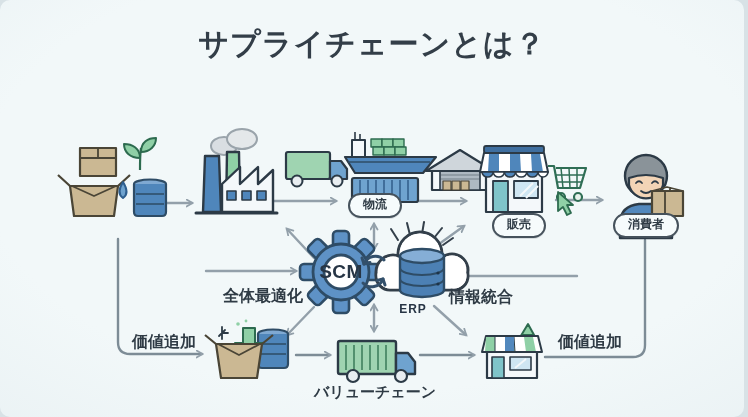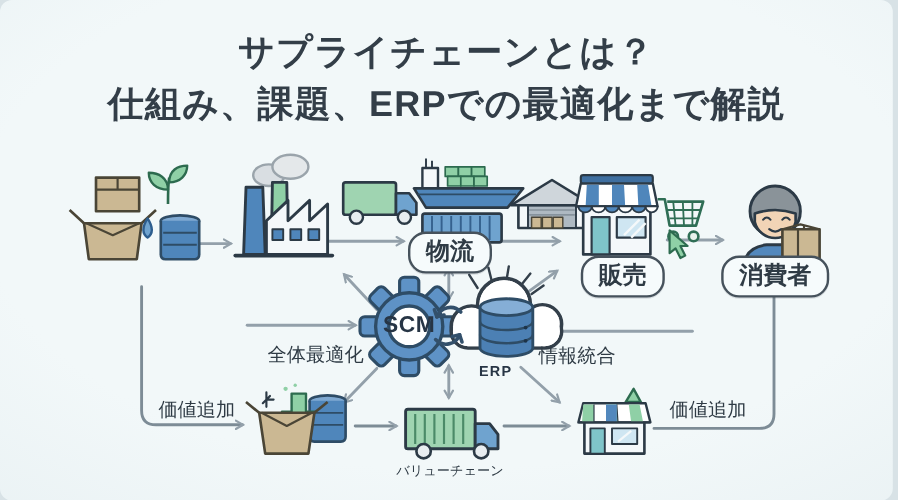--- a/index.html
+++ b/index.html
@@ -22,34 +22,34 @@
     letter-spacing:1px;
   }
   .overlay{position:absolute;left:0;top:0;}
   .pill{
     position:absolute;
     transform:translateX(-50%);
     background:#f6fbfc;
     border:2px solid #46525c;
     border-radius:15px;
     padding:1px 13px 3px 13px;
-    font-size:20px;
+    font-size:12px;
     font-weight:bold;
     white-space:nowrap;
     box-shadow:0 1px 0 rgba(60,70,80,.15);
   }
   .lbl{
     position:absolute;
     transform:translate(-50%,-50%);
-    font-weight:normal;
+    font-weight:bold;
     font-size:16px;
     white-space:nowrap;
     color:#2f3b45;
   }
-  .lbl.small{font-size:11px;}
+  .lbl.small{font-size:15px;}
   .scm-text{
     position:absolute;
     transform:translate(-50%,-50%);
     font-weight:800;
     font-size:19px;
     color:#273545;
     letter-spacing:.5px;
   }
   .erp-text{
     position:absolute;
@@ -60,21 +60,20 @@
     letter-spacing:1px;
   }
 </style>
 </head>
 <body>
 
 <div class="canvas">
 
   <div class="title">
     <div>サプライチェーンとは？</div>
-    <div>仕組み、課題、ERPでの最適化まで解説</div>
   </div>
 
   <svg class="overlay" width="748" height="417" viewBox="0 0 748 417">
     <defs>
       <marker id="ah" markerWidth="9" markerHeight="9" refX="6.5" refY="4.5" orient="auto" markerUnits="userSpaceOnUse">
         <path d="M1,1 L7,4.5 L1,8" fill="none" stroke="#93a0aa" stroke-width="1.8" stroke-linecap="round"></path>
       </marker>
       <marker id="ahs" markerWidth="9" markerHeight="9" refX="2.5" refY="4.5" orient="auto" markerUnits="userSpaceOnUse">
         <path d="M8,1 L2,4.5 L8,8" fill="none" stroke="#93a0aa" stroke-width="1.8" stroke-linecap="round"></path>
       </marker>

